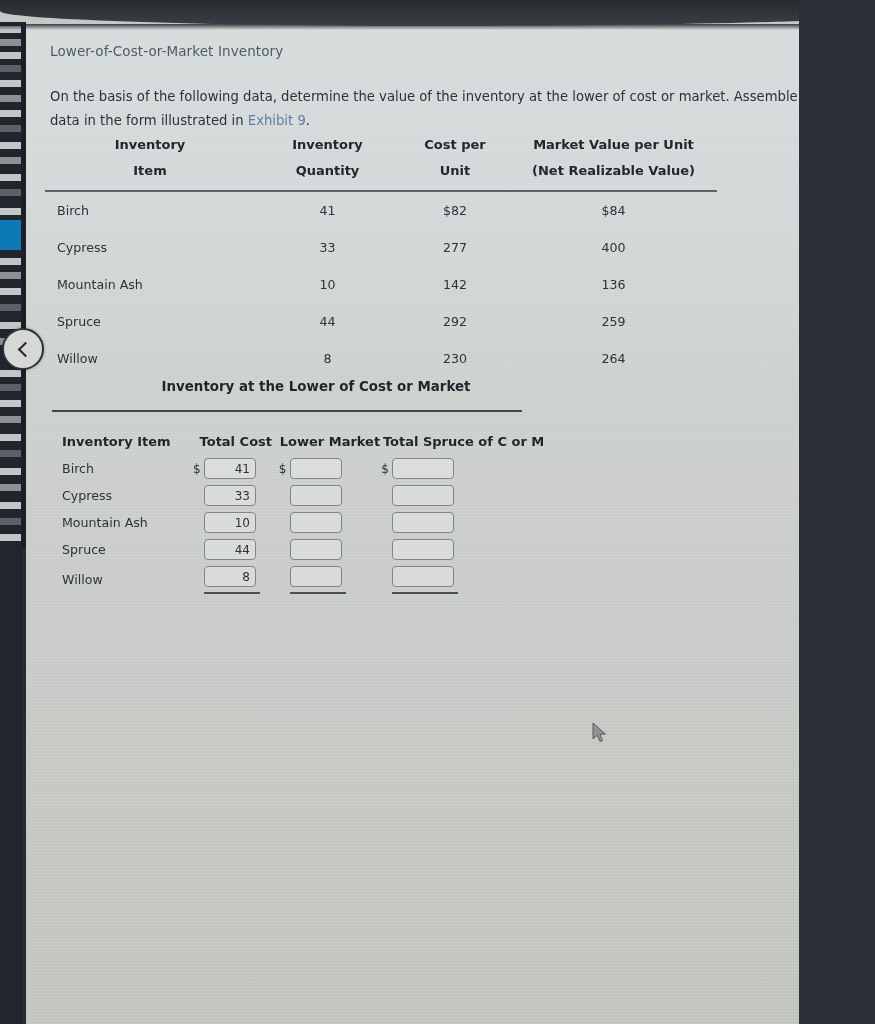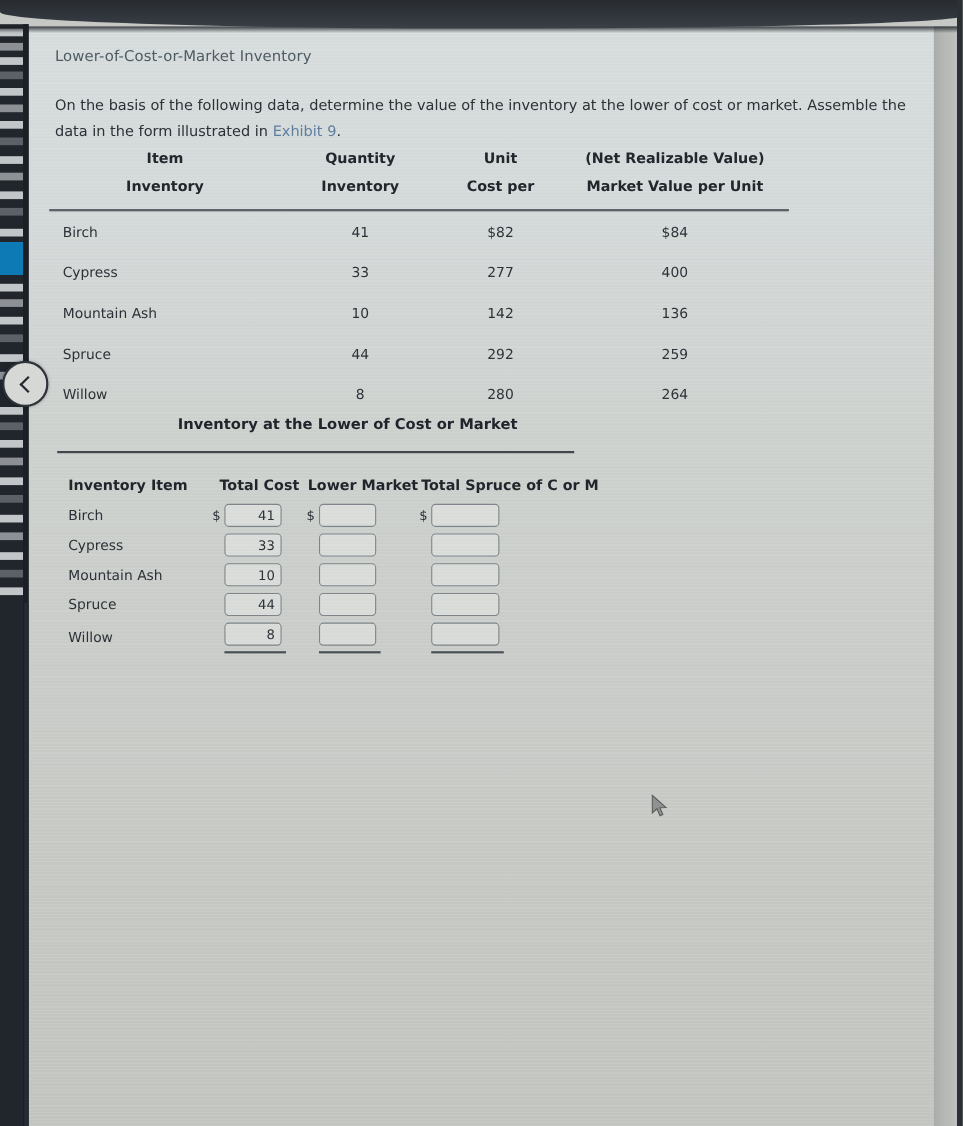--- a/index.html
+++ b/index.html
@@ -6,21 +6,21 @@
   html, body {
     margin: 0; padding: 0;
     width: 875px; height: 1024px;
     overflow: hidden;
     background: #2b3036;
     font-family: "DejaVu Sans", sans-serif;
   }
 
   #screen {
     position: relative;
-    width: 870px; height: 1024px;
+    width: 799px; height: 1024px;
     overflow: hidden;
     background: #c6c8c5;
     padding-left: 34px;
   }
 
   
   .top-bar {
     position: absolute; left: 0; top: 0;
     width: 875px; height: 26px;
     background: linear-gradient(180deg,#272b30 0%,#31363c 55%,#3a4046 100%);
@@ -297,31 +297,31 @@
 
       <table class="t1">
         <colgroup>
           <col class="c-item">
             <col class="c-qty">
             <col class="c-cost">
             <col class="c-mkt">
         </colgroup>
         <thead>
           <tr>
+            <th>Inventory</th>
+            <th>Inventory</th>
+            <th>Cost per</th>
+            <th>Market Value per Unit</th>
+          </tr>
+          <tr>
             <th>Item</th>
             <th>Quantity</th>
             <th>Unit</th>
             <th>(Net Realizable Value)</th>
           </tr>
-          <tr>
-            <th>Inventory</th>
-            <th>Inventory</th>
-            <th>Cost per</th>
-            <th>Market Value per Unit</th>
-          </tr>
         </thead>
         <tbody>
           <tr>
             <td class="item">Birch</td>
             <td>41</td>
             <td>$82</td>
             <td>$84</td>
           </tr>
           <tr>
             <td class="item">Cypress</td>
@@ -337,21 +337,21 @@
           </tr>
           <tr>
             <td class="item">Spruce</td>
             <td>44</td>
             <td>292</td>
             <td>259</td>
           </tr>
           <tr>
             <td class="item">Willow</td>
             <td>8</td>
-            <td>280</td>
+            <td>230</td>
             <td>264</td>
           </tr>
         </tbody>
       </table>
 
       <div class="t2-title">Inventory at the Lower of Cost or Market</div>
 
       <div class="t2-wrap">
         <div class="t2-rule"></div>
         <table class="t2">

